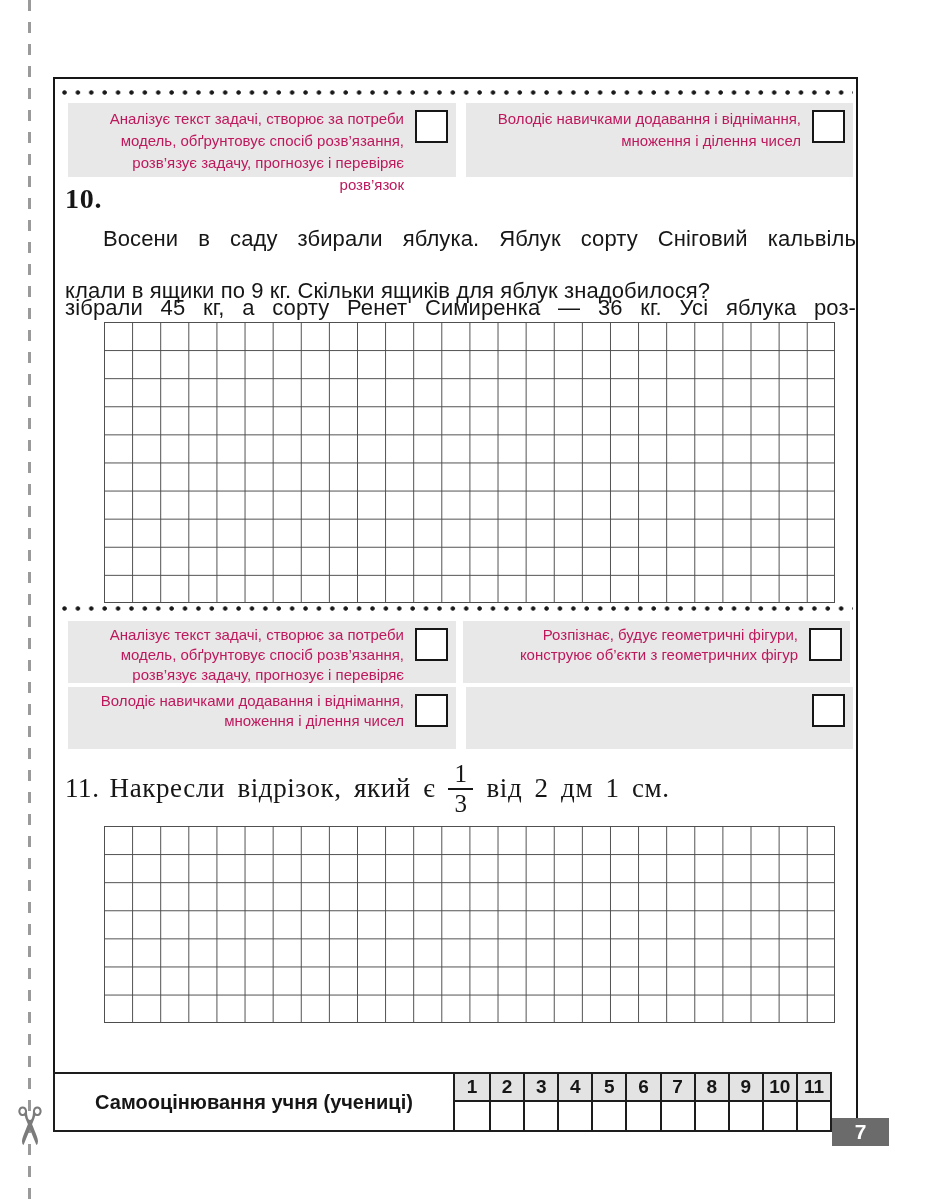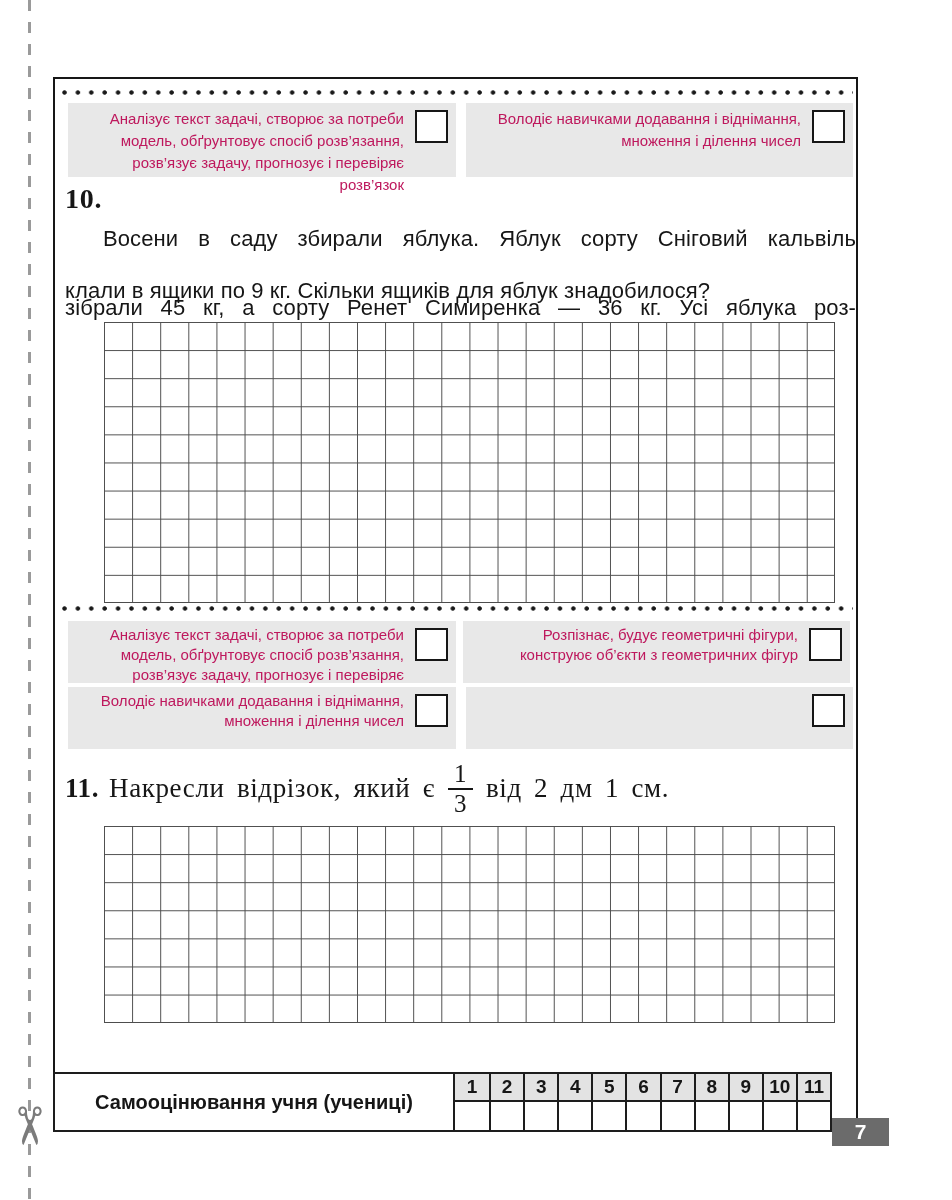--- a/index.html
+++ b/index.html
@@ -72,21 +72,21 @@
   }
   #grid-task10 { top:322px; height:281px; }
   #grid-task11 { top:826px; height:197px; }
   
   .t11-row {
     position:absolute; left:65px; top:756px; height:64px;
     display:flex; align-items:center;
     font-family:"Liberation Serif", serif; font-size:27px;
     letter-spacing:0.6px; word-spacing:5px; white-space:nowrap;
   }
-  .t11-row .tnum { font-weight:bold; margin-right:10px; }
+  .t11-row .tnum { font-weight:normal; margin-right:10px; }
   .frac { display:inline-flex; flex-direction:column; align-items:center; margin:0 13px; }
   .frac .num { font-size:25px; line-height:27px; border-bottom:2px solid #161616; padding:0 6px 1px; }
   .frac .den { font-size:25px; line-height:27px; }
   
   .sa-table {
     position:absolute; left:53px; top:1072px; width:779px; height:60px;
     border:2.5px solid #1d1d1d; background:#fff;
   }
   .sa-label {
     position:absolute; left:0; top:0; bottom:0; width:400px;

